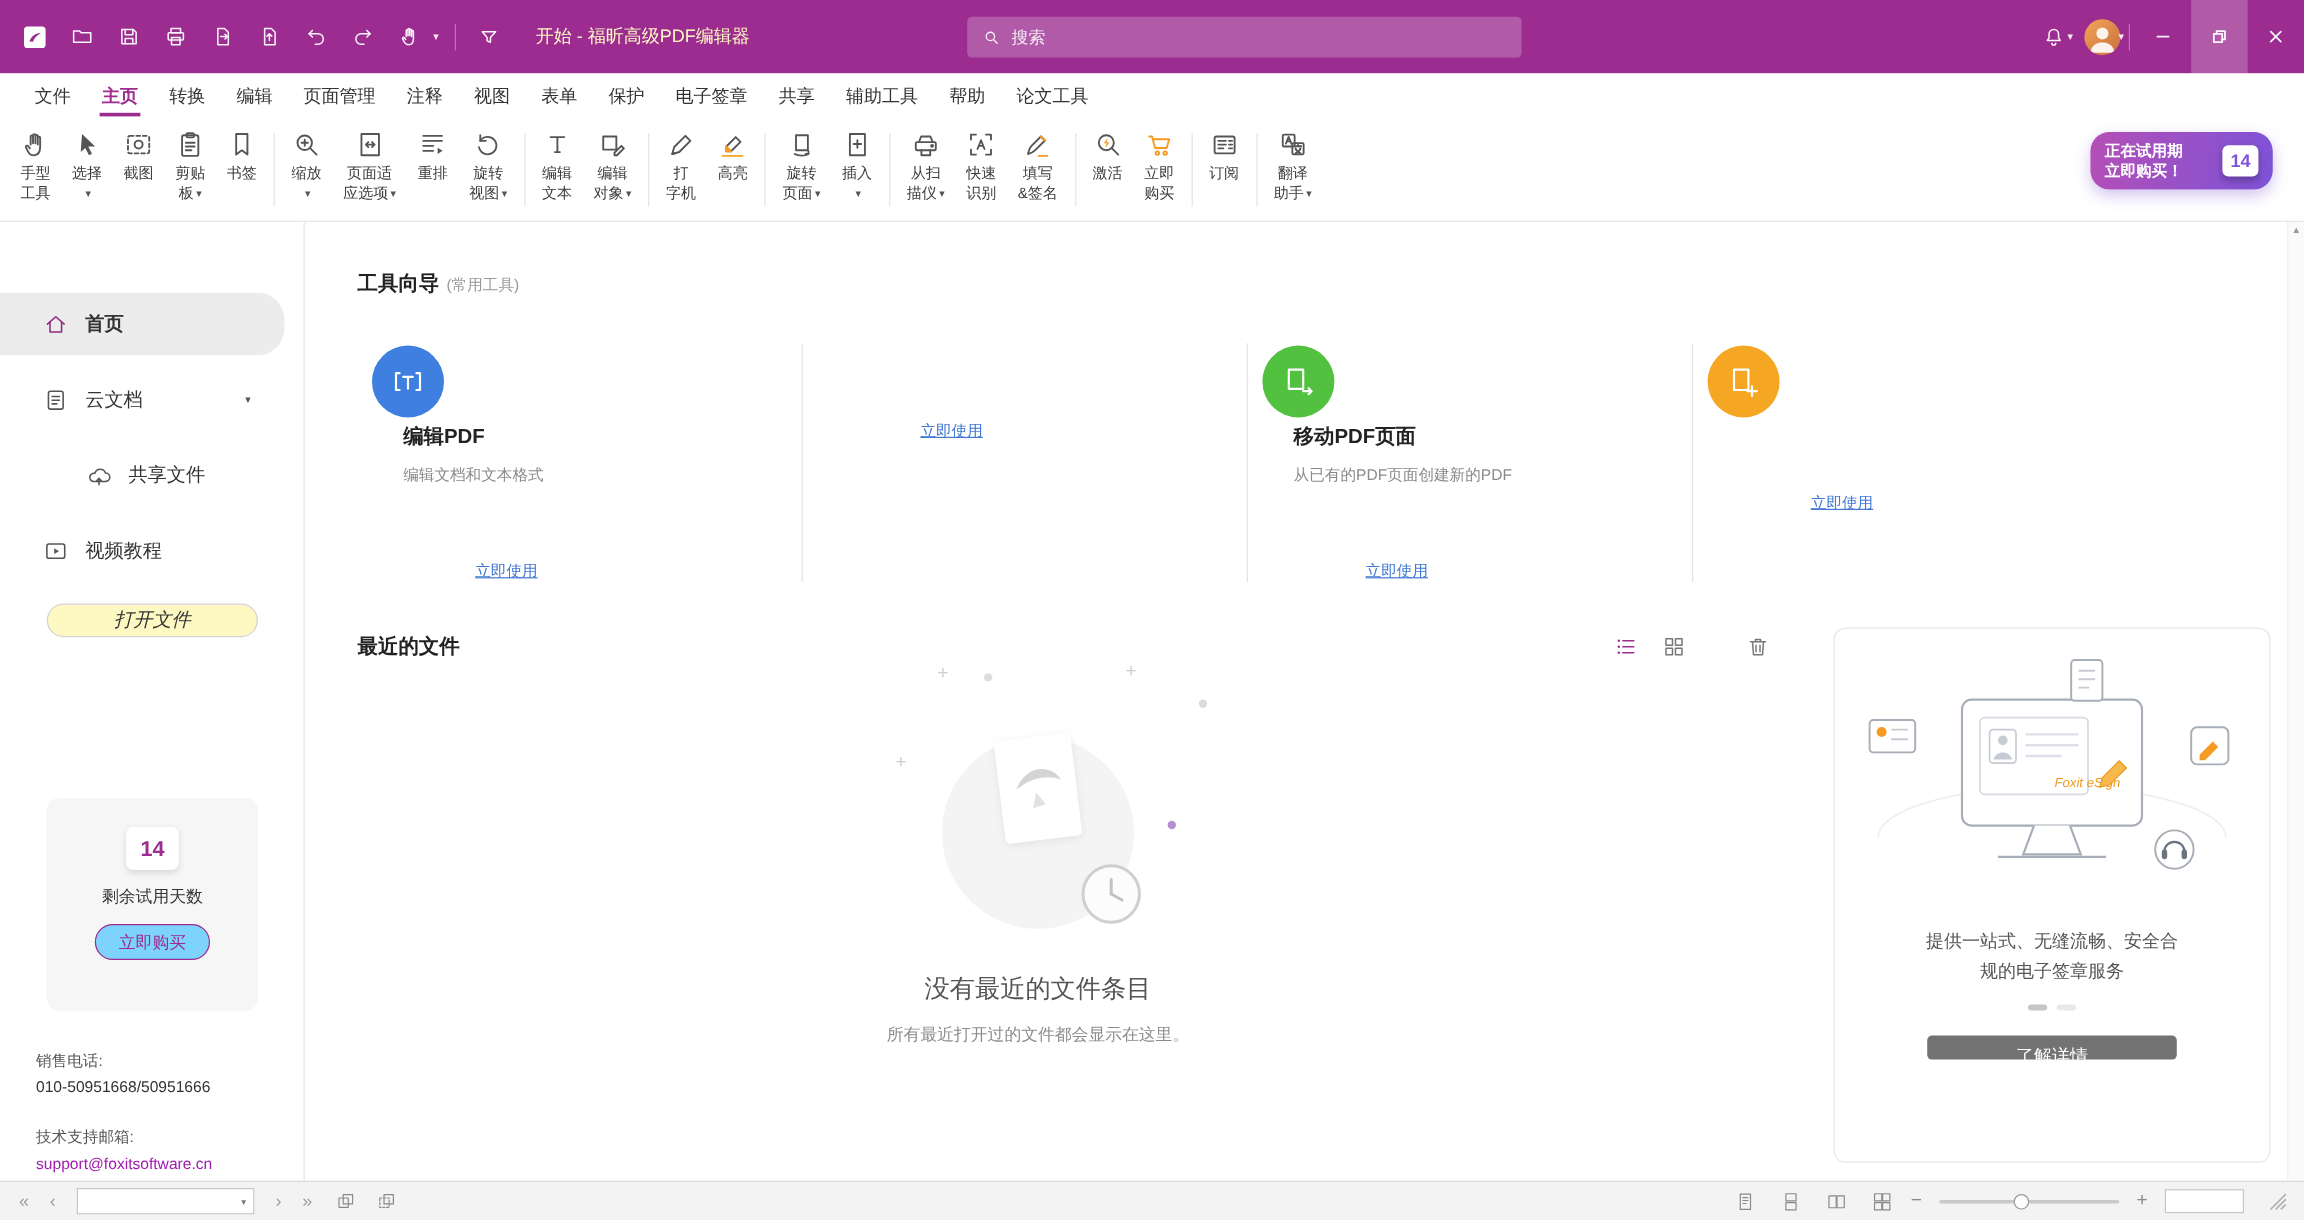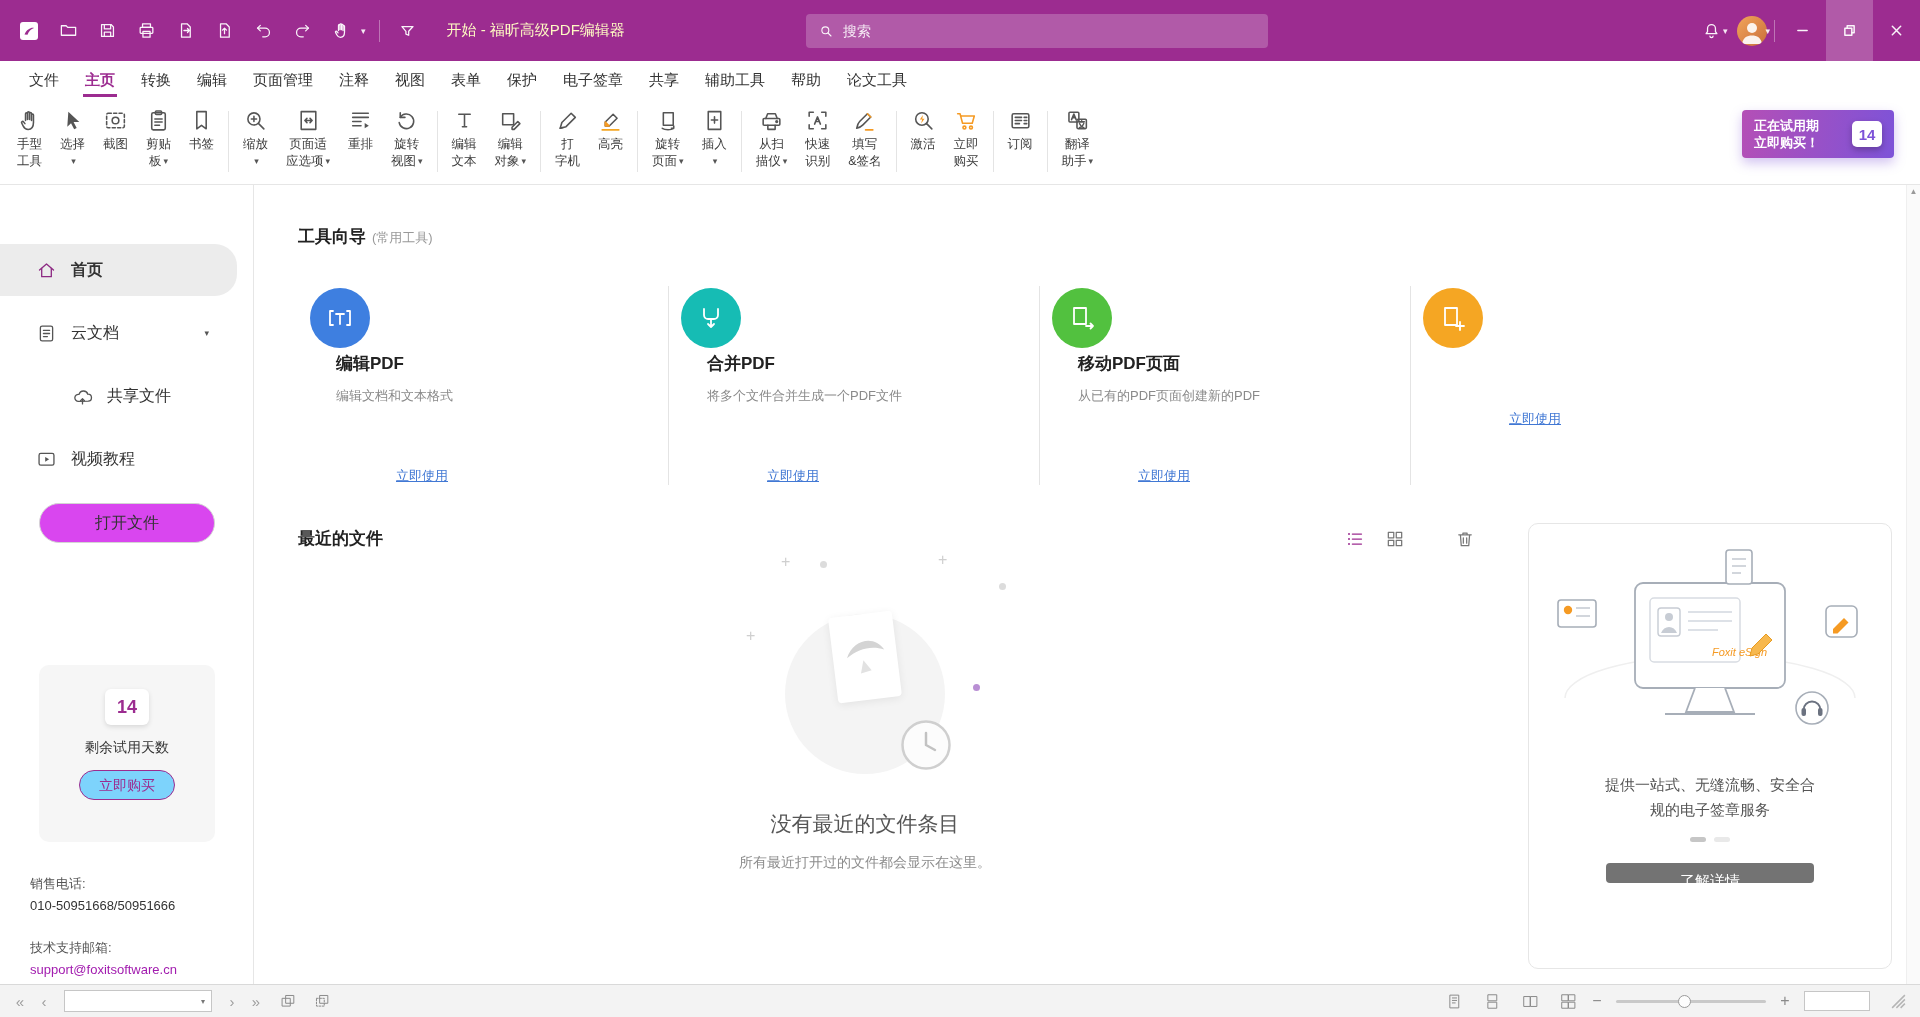--- a/index.html
+++ b/index.html
@@ -36,34 +36,34 @@
 .mitem.active::after{content:"";position:absolute;left:11px;right:11px;bottom:1px;height:3px;background:#9C2C90;}
 
 
 .ribbon{height:87px;background:#fff;border-bottom:1px solid #E6E6E6;display:flex;align-items:flex-start;padding:5px 8px 0;position:relative;flex:none;}
 .rbtn{display:flex;flex-direction:column;align-items:center;padding:3px 9px 0;color:#3c3c3c;font-size:12.5px;line-height:17px;border-radius:4px;cursor:default;}
 .ric{height:28px;display:flex;align-items:center;justify-content:center;margin-bottom:2px;}
 .ric svg{width:25px;height:25px;}
 .rt{height:17px;white-space:nowrap;display:flex;align-items:center;justify-content:center;}
 .car{font-size:9px;color:#555;margin-left:2px;}
 .rsep{width:1px;align-self:stretch;margin:8px 5px 12px;background:#E4E4E4;}
-.trialbadge{position:absolute;right:26px;top:12px;width:152px;height:48px;border-radius:4px;background:linear-gradient(100deg,#B44FB6,#7D53D8);color:#fff;display:flex;align-items:center;padding:0 12px;box-shadow:0 5px 12px rgba(125,83,216,.35);}
+.trialbadge{position:absolute;right:26px;top:12px;width:152px;height:48px;border-radius:16px;background:linear-gradient(100deg,#B44FB6,#7D53D8);color:#fff;display:flex;align-items:center;padding:0 12px;box-shadow:0 5px 12px rgba(125,83,216,.35);}
 .tb-txt{font-size:13px;line-height:17px;font-weight:700;}
 .tb-days{margin-left:auto;background:#fff;color:#7D53D8;font-weight:700;font-size:15px;width:30px;height:26px;border-radius:5px;display:flex;align-items:center;justify-content:center;box-shadow:0 3px 6px rgba(0,0,0,.25);}
 
 
 .content{flex:1;display:flex;background:#fff;min-height:0;}
 .sidebar{width:254px;flex:none;border-right:1px solid #E6E6E6;position:relative;}
 .sitem{height:52px;display:flex;align-items:center;padding-left:36px;font-size:16px;color:#333;cursor:default;}
 .sitem .sic{margin-right:14px;display:flex;}
 .sitem .sic svg{width:21px;height:21px;}
 .sitem.active{background:#ECECEC;border-radius:0 22px 22px 0;margin-right:16px;font-weight:600;}
 .sitem.nested{padding-left:72px;}
 .scar{margin-left:auto;margin-right:44px;font-size:9px;color:#555;}
-.open-btn{position:absolute;left:39px;top:318px;width:176px;height:40px;border:1px solid #D4D4D4;border-radius:21px;background:#d946ef;font-size:16px;color:#333;display:flex;align-items:center;justify-content:center;cursor:default;}
+.open-btn{position:absolute;left:39px;top:318px;width:176px;height:28px;border:1px solid #D4D4D4;border-radius:21px;background:#fef9c3;font-size:16px;color:#333;display:flex;align-items:center;justify-content:center;cursor:default;font-style:italic;}
 .trial-card{position:absolute;left:39px;top:480px;width:176px;height:177px;background:#F6F6F6;border-radius:10px;text-align:center;}
 .days-box{width:44px;height:36px;background:#fff;border-radius:6px;color:#9C2C90;font-weight:700;font-size:18px;line-height:36px;margin:24px auto 0;box-shadow:0 2px 5px rgba(0,0,0,.12);}
 .days-label{margin-top:14px;font-size:14px;color:#333;}
 .buy-pill{margin:13px auto 0;width:96px;height:30px;border:1px solid #9C2C90;border-radius:16px;color:#9C2C90;font-size:14px;line-height:28px;background:#7dd3fc;}
 .contact1{position:absolute;left:30px;top:688px;font-size:13px;line-height:22px;color:#555;}
 .contact2{position:absolute;left:30px;top:752px;font-size:13px;line-height:22px;color:#555;}
 .contact1 .val{color:#333;}
 .contact2 .val{color:#a21caf;}
 
 .main{flex:1;position:relative;min-width:0;}
@@ -598,32 +598,20 @@
               </svg>
             </span>
           <span class="ctext">
             <div class="ctitle">编辑PDF</div>
             <div class="cdesc">编辑文档和文本格式</div>
           </span>
         </div>
         <span class="clink">立即使用</span>
       </div>
       <div class="card">
-        <div class="card-top">
-          <span class="cicon" style="background:#16BCB4">
-              <svg viewBox="0 0 32 32">
-                <path d="M9 7v6a4 4 0 0 0 4 4h3M23 7v6a4 4 0 0 1-4 4h-3"></path>
-                <path d="M16 17v8M13 22l3 3 3-3"></path>
-              </svg>
-            </span>
-          <span class="ctext">
-            <div class="ctitle">合并PDF</div>
-            <div class="cdesc">将多个文件合并生成一个PDF文件</div>
-          </span>
-        </div>
         <span class="clink">立即使用</span>
       </div>
       <div class="card">
         <div class="card-top">
           <span class="cicon" style="background:#52C13F">
               <svg viewBox="0 0 32 32">
                 <rect x="8" y="6" width="12" height="16"></rect>
                 <path d="M20 24h7M24.5 21.5L27 24l-2.5 2.5"></path>
               </svg>
             </span>

